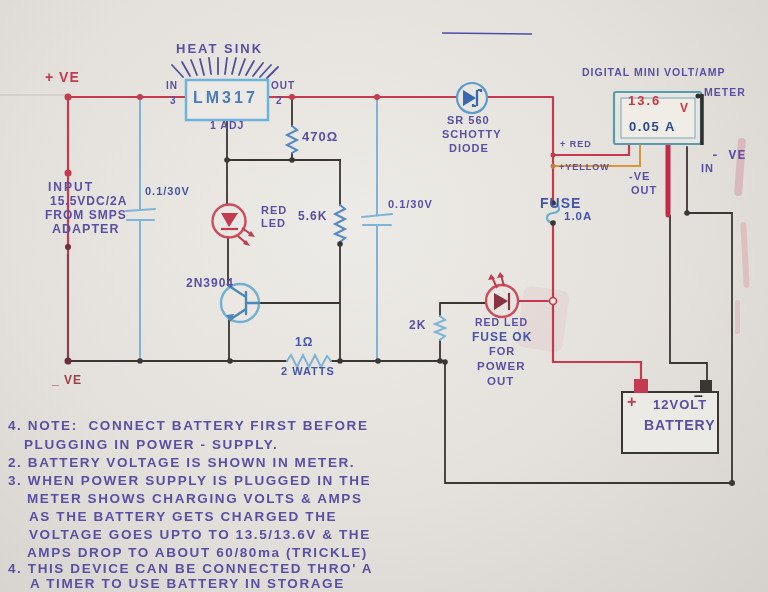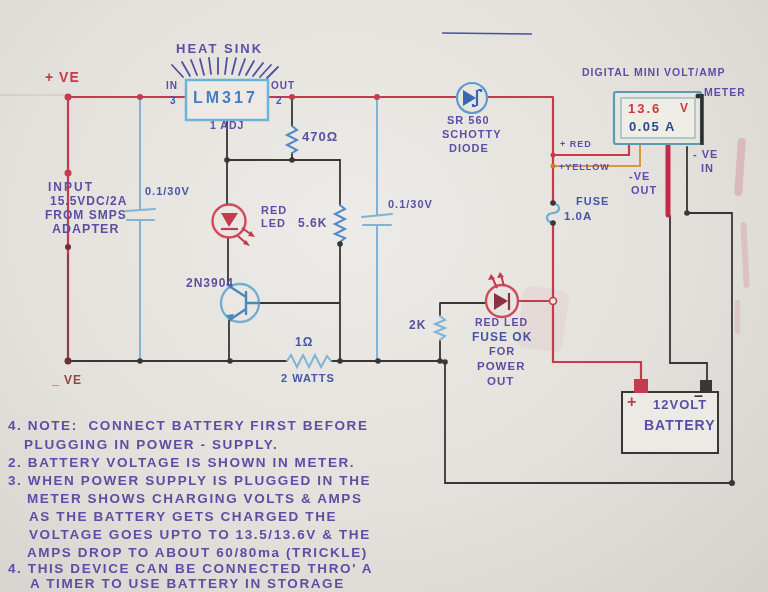--- a/index.html
+++ b/index.html
@@ -184,53 +184,53 @@
 <div class="lbl purple" style="left:302px;top:130px;font-size:13px;">470Ω</div>
 
 <div class="lbl purple" style="left:48px;top:181px;font-size:12px;letter-spacing:2px;">INPUT</div>
 <div class="lbl purple" style="left:50px;top:195px;font-size:12px;">15.5VDC/2A</div>
 <div class="lbl purple" style="left:45px;top:209px;font-size:12px;">FROM SMPS</div>
 <div class="lbl purple" style="left:52px;top:223px;font-size:12.5px;">ADAPTER</div>
 
 <div class="lbl inkblue" style="left:145px;top:186px;font-size:11px;">0.1/30V</div>
 <div class="lbl purple" style="left:261px;top:205px;font-size:11px;">RED</div>
 <div class="lbl purple" style="left:261px;top:218px;font-size:11px;">LED</div>
-<div class="lbl purple" style="left:298px;top:217px;font-size:12px;">5.6K</div>
+<div class="lbl purple" style="left:298px;top:210px;font-size:12px;">5.6K</div>
 <div class="lbl purple" style="left:388px;top:199px;font-size:11px;">0.1/30V</div>
 <div class="lbl purple" style="left:186px;top:277px;font-size:12px;">2N3904</div>
 
 <div class="lbl purple" style="left:447px;top:115px;font-size:11px;">SR 560</div>
 <div class="lbl purple" style="left:442px;top:129px;font-size:11px;">SCHOTTY</div>
 <div class="lbl purple" style="left:449px;top:143px;font-size:11px;">DIODE</div>
 
 <div class="lbl purple" style="left:582px;top:67px;font-size:10.5px;">DIGITAL MINI VOLT/AMP</div>
 <div class="lbl purple" style="left:704px;top:87px;font-size:10.5px;">METER</div>
-<div class="lbl mred" style="left:628px;top:102px;font-size:13px;letter-spacing:2px;">13.6</div>
+<div class="lbl mred" style="left:628px;top:94px;font-size:13px;letter-spacing:2px;">13.6</div>
 <div class="lbl mred" style="left:680px;top:102px;font-size:12px;">V</div>
 <div class="lbl navy" style="left:629px;top:120px;font-size:13px;letter-spacing:1.5px;">0.05 A</div>
 
 <div class="lbl purple" style="left:560px;top:140px;font-size:9px;">+ RED</div>
 <div class="lbl purple" style="left:559px;top:163px;font-size:9px;">+YELLOW</div>
 <div class="lbl purple" style="left:629px;top:171px;font-size:11px;">-VE</div>
 <div class="lbl purple" style="left:631px;top:185px;font-size:11px;">OUT</div>
-<div class="lbl purple" style="left:693px;top:149px;font-size:11px;">- VE</div>
+<div class="lbl purple" style="left:711px;top:149px;font-size:13px;font-family:Liberation Mono, monospace;">- VE</div>
 <div class="lbl purple" style="left:701px;top:163px;font-size:11px;">IN</div>
 
-<div class="lbl inkblue" style="left:576px;top:196px;font-size:11px;">FUSE</div>
+<div class="lbl inkblue" style="left:540px;top:196px;font-size:14px;">FUSE</div>
 <div class="lbl inkblue" style="left:564px;top:210px;font-size:11.5px;">1.0A</div>
 <div class="lbl purple" style="left:409px;top:319px;font-size:12px;">2K</div>
 
 <div class="lbl purple" style="left:475px;top:317px;font-size:10.5px;">RED LED</div>
 <div class="lbl inkblue" style="left:472px;top:331px;font-size:12px;">FUSE OK</div>
 <div class="lbl purple" style="left:489px;top:346px;font-size:11px;">FOR</div>
 <div class="lbl purple" style="left:477px;top:360px;font-size:11.5px;">POWER</div>
 <div class="lbl purple" style="left:487px;top:375px;font-size:11.5px;">OUT</div>
 
 <div class="lbl inkblue" style="left:295px;top:336px;font-size:12px;">1Ω</div>
-<div class="lbl inkblue" style="left:281px;top:366px;font-size:11px;margin-top:7px;">2 WATTS</div>
+<div class="lbl inkblue" style="left:281px;top:366px;font-size:11px;">2 WATTS</div>
 <div class="lbl darkred" style="left:52px;top:374px;font-size:12px;">_ VE</div>
 
 <div class="lbl red" style="left:627px;top:394px;font-size:16px;">+</div>
 <div class="lbl dark" style="left:694px;top:388px;font-size:16px;">–</div>
 <div class="lbl purple" style="left:653px;top:398px;font-size:13px;">12VOLT</div>
 <div class="lbl purple" style="left:644px;top:418px;font-size:14px;">BATTERY</div>
 
 <div>
   <div class="lbl purple" style="left:8px;top:419px;font-size:13.5px;letter-spacing:1.6px;">4. NOTE:  CONNECT BATTERY FIRST BEFORE</div>
   <div class="lbl purple" style="left:24px;top:438px;font-size:13.5px;letter-spacing:1.6px;">PLUGGING IN POWER - SUPPLY.</div>

